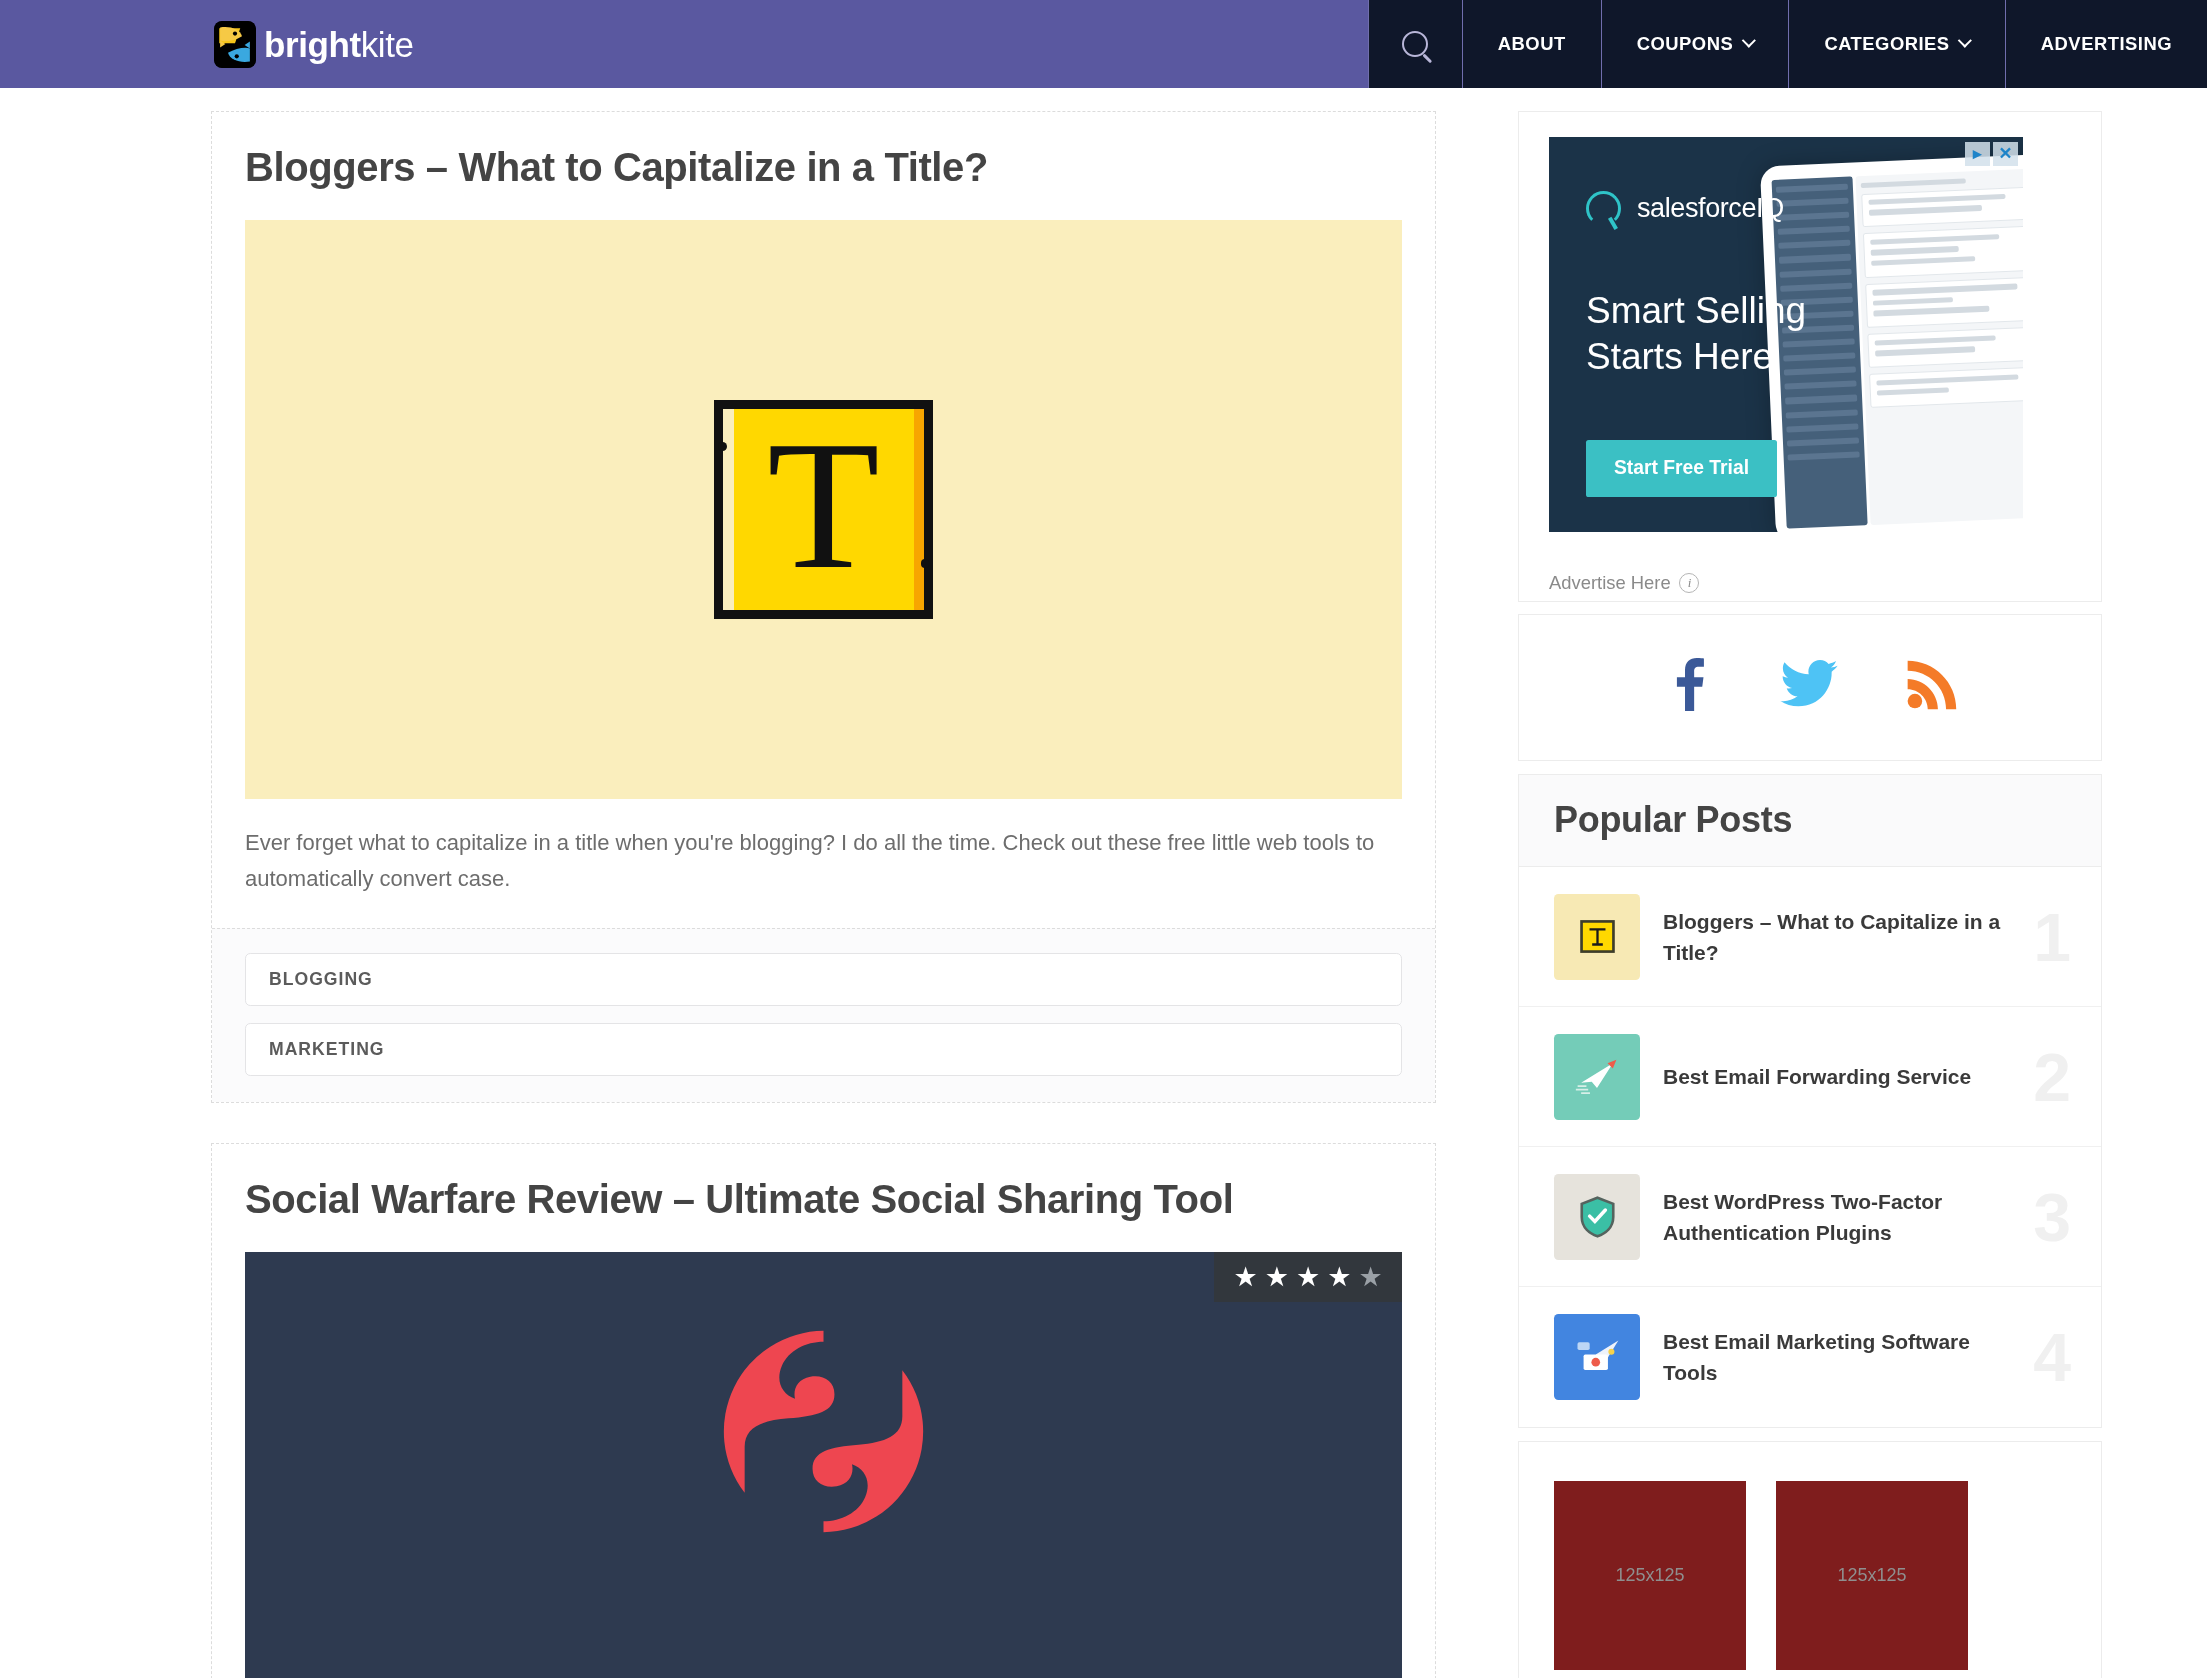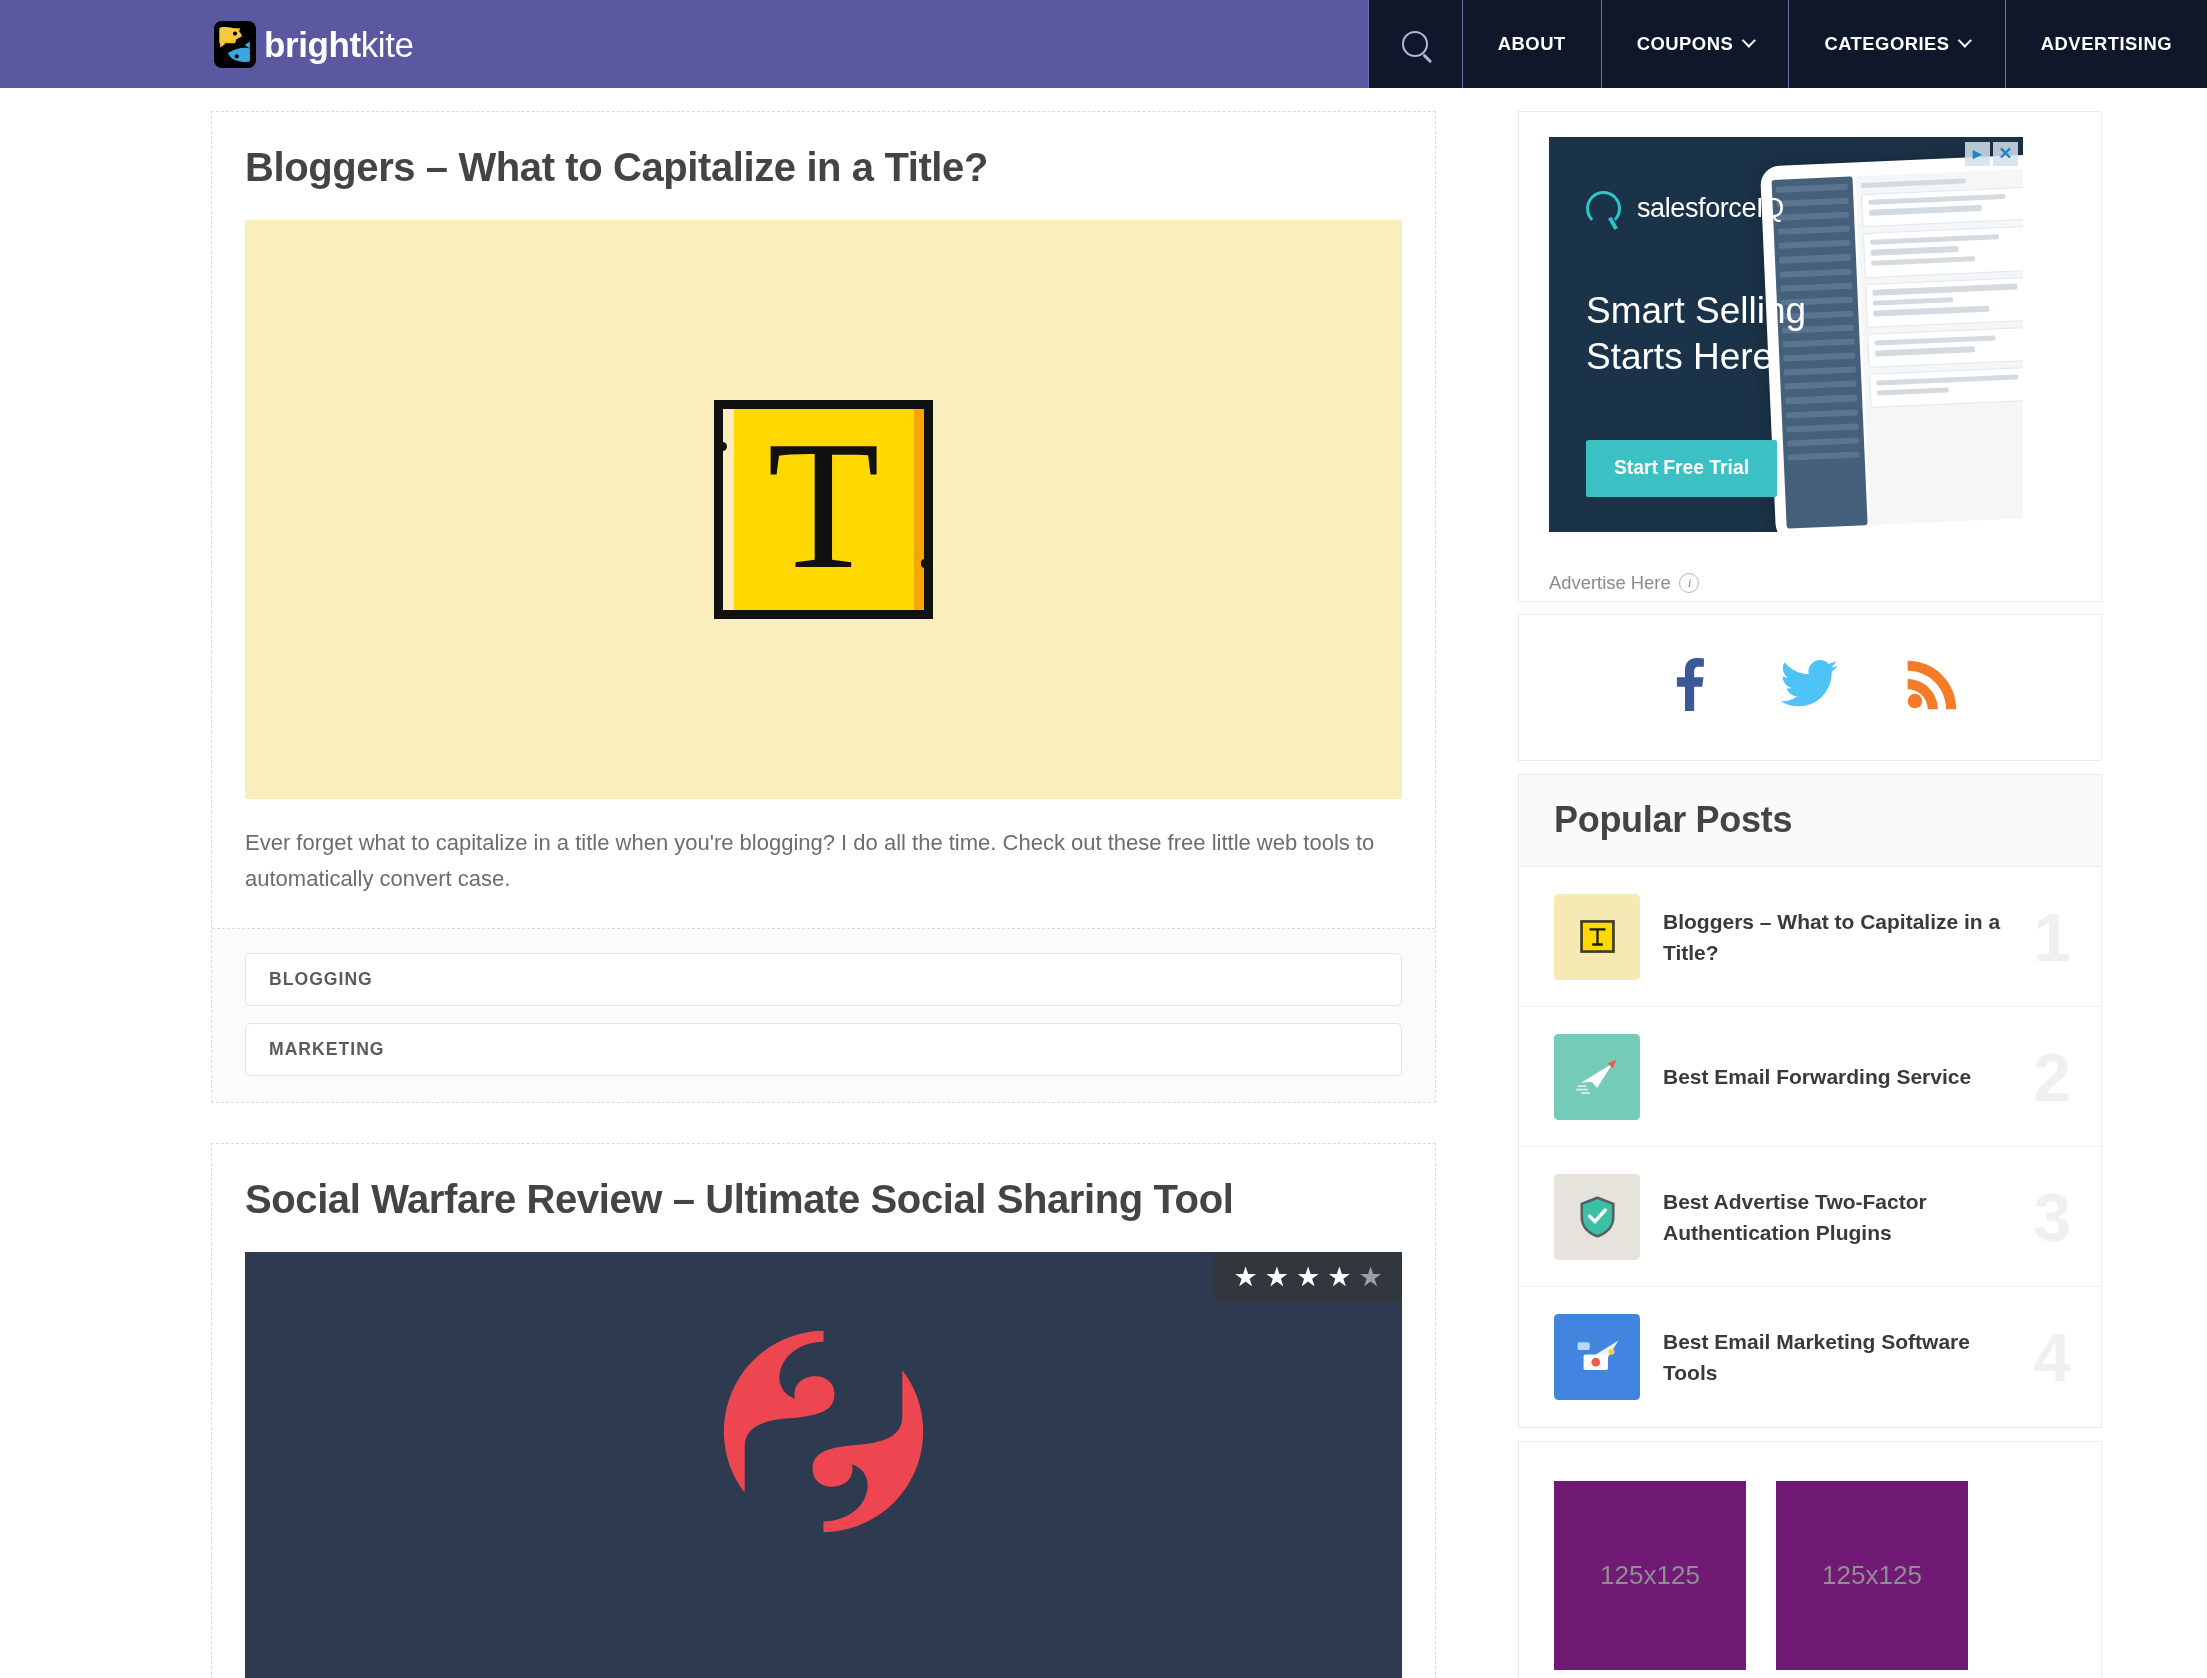--- a/index.html
+++ b/index.html
@@ -319,23 +319,23 @@
     position: absolute; right: 30px; top: 50%;
     transform: translateY(-50%);
     font-size: 68px; font-weight: 700;
     color: #f0f0f0; line-height: 1;
   }
 
   .sq-widget { padding: 39px 35px 35px 35px; }
   .sq-row { display:flex; gap: 30px; }
   .sq-box {
     width: 192px; height: 189px;
-    background: #701a75;
+    background: #7f1d1d;
     display:flex; align-items:center; justify-content:center;
-    color: #8f8f8f; font-size: 26px;
+    color: #8f8f8f; font-size: 18px;
   }
 
   
   .sw-logo { margin-top: 70px; }
 </style>
 </head>
 <body>
 
 <header class="site-header">
   <div class="header-inner">
@@ -558,21 +558,21 @@
         <span class="pp-rank">2</span>
       </div>
 
       <div class="pp-item">
         <span class="pp-thumb" style="background:#e6e3dc">
           <svg width="37" height="42" viewBox="0 0 42 48">
             <path d="M21 2 L39 9 V24 C39 36 30 43 21 46 C12 43 3 36 3 24 V9 Z" fill="#3bbfa5" stroke="#55635e" stroke-width="3"></path>
             <path d="M12 23 L18 29 L30 16" stroke="#ffffff" stroke-width="4" fill="none" stroke-linecap="round"></path>
           </svg>
         </span>
-        <span class="pp-text">Best Advertise Two-Factor Authentication Plugins</span>
+        <span class="pp-text">Best WordPress Two-Factor Authentication Plugins</span>
         <span class="pp-rank">3</span>
       </div>
 
       <div class="pp-item">
         <span class="pp-thumb" style="background:#4285e0">
           <svg width="49" height="40" viewBox="0 0 56 46">
             <path d="M26 20 L52 4 L36 30 Z" fill="#eef3fb"></path>
             <rect x="5" y="6" width="14" height="9" rx="2" fill="#bcd6f5"></rect>
             <rect x="12" y="20" width="28" height="18" rx="2" fill="#ffffff"></rect>
             <circle cx="26" cy="29" r="5" fill="#ee5b4a"></circle>

